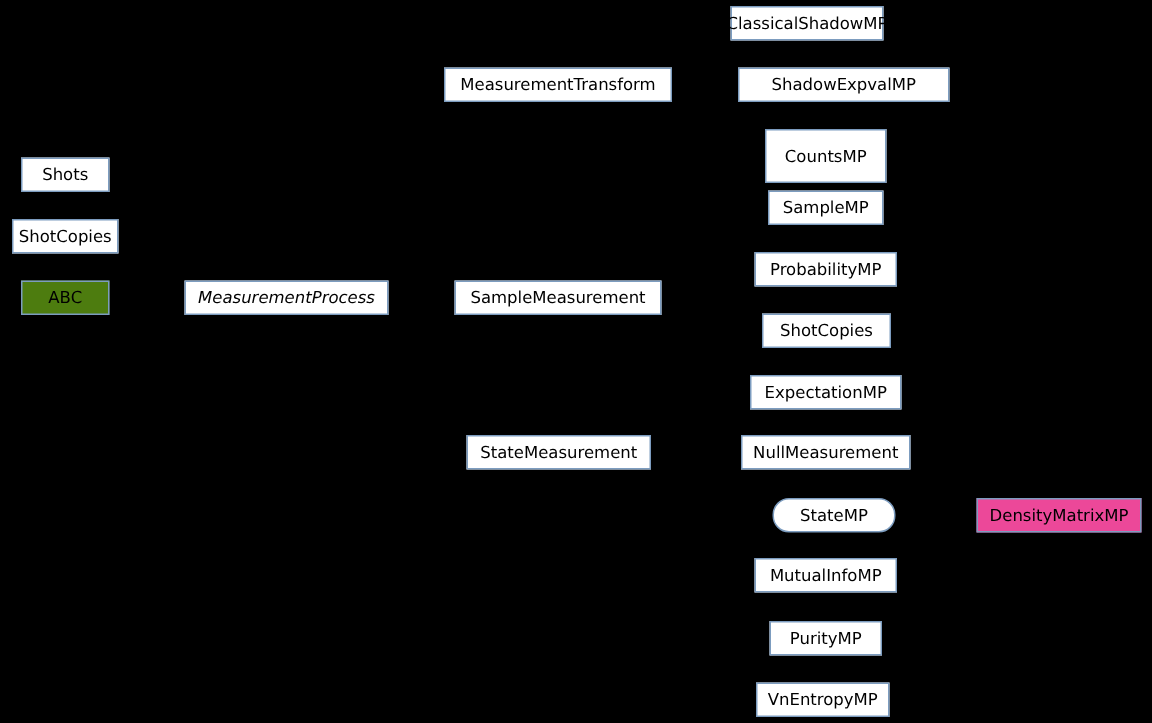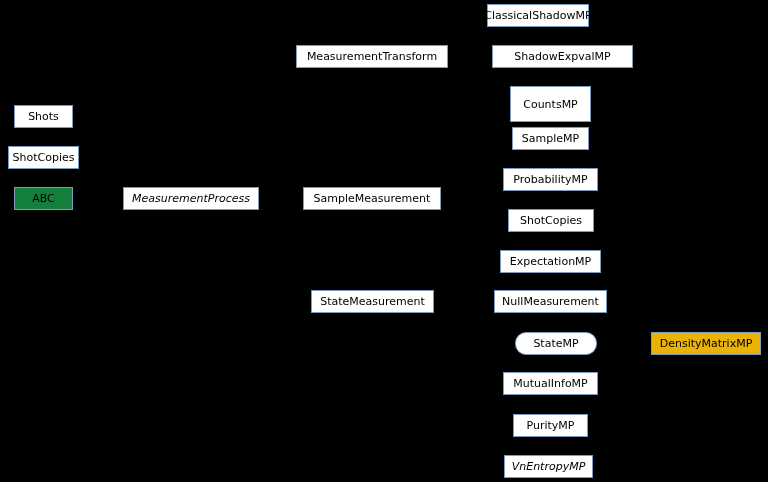--- a/index.html
+++ b/index.html
@@ -59,32 +59,32 @@
       <path d="M 434 301.5 C 464 301.5, 464 301.5, 494 301.5" fill="none" stroke="#000000" stroke-width="1"></path>
       <path d="M 434 301.5 C 474.5 301.5, 474.5 343.5, 515 343.5" fill="none" stroke="#000000" stroke-width="1"></path>
       <path d="M 434 301.5 C 468.5 301.5, 468.5 383.5, 503 383.5" fill="none" stroke="#000000" stroke-width="1"></path>
       <path d="M 434 301.5 C 473.5 301.5, 473.5 425.5, 513 425.5" fill="none" stroke="#000000" stroke-width="1"></path>
       <path d="M 434 301.5 C 469 301.5, 469 466.5, 504 466.5" fill="none" stroke="#000000" stroke-width="1"></path>
       <path d="M 586 343.5 C 618.5 343.5, 618.5 343.5, 651 343.5" fill="none" stroke="#000000" stroke-width="1"></path>
     </svg>
   <div id="node-layer">
       <div class="node" style="left: 14px; top: 105px; width: 59px; height: 23px; background: rgb(255, 255, 255); border-color: rgb(124, 156, 191); color: rgb(0, 0, 0);">Shots</div>
       <div class="node" style="left: 8px; top: 146px; width: 71px; height: 23px; background: rgb(255, 255, 255); border-color: rgb(124, 156, 191); color: rgb(0, 0, 0); text-align: right;">ShotCopies</div>
-      <div class="node" style="left: 14px; top: 187px; width: 59px; height: 23px; background: #15803d; border-color: rgb(124, 156, 191); color: rgb(0, 0, 0);">ABC</div>
+      <div class="node" style="left: 14px; top: 187px; width: 59px; height: 23px; background: #4d7c0f; border-color: rgb(124, 156, 191); color: rgb(0, 0, 0);">ABC</div>
       <div class="node" style="left: 123px; top: 187px; width: 136px; height: 23px; background: rgb(255, 255, 255); border-color: rgb(124, 156, 191); color: rgb(0, 0, 0); font-style: italic;">MeasurementProcess</div>
       <div class="node" style="left: 296px; top: 45px; width: 152px; height: 23px; background: rgb(255, 255, 255); border-color: rgb(124, 156, 191); color: rgb(0, 0, 0);">MeasurementTransform</div>
       <div class="node" style="left: 303px; top: 187px; width: 138px; height: 23px; background: rgb(255, 255, 255); border-color: rgb(124, 156, 191); color: rgb(0, 0, 0);">SampleMeasurement</div>
       <div class="node" style="left: 311px; top: 290px; width: 123px; height: 23px; background: rgb(255, 255, 255); border-color: rgb(124, 156, 191); color: rgb(0, 0, 0); text-align: center;">StateMeasurement</div>
       <div class="node" style="left: 487px; top: 4px; width: 102px; height: 23px; background: rgb(255, 255, 255); border-color: rgb(124, 156, 191); color: rgb(0, 0, 0);">ClassicalShadowMP</div>
       <div class="node" style="left: 492px; top: 45px; width: 141px; height: 23px; background: #ffffff; border-color: rgb(124, 156, 191); color: rgb(0, 0, 0);">ShadowExpvalMP</div>
       <div class="node" style="left: 510px; top: 86px; width: 81px; height: 36px; background: rgb(255, 255, 255); border-color: rgb(124, 156, 191); color: rgb(0, 0, 0);">CountsMP</div>
       <div class="node" style="left: 512px; top: 127px; width: 77px; height: 23px; background: rgb(255, 255, 255); border-color: rgb(124, 156, 191); color: rgb(0, 0, 0);">SampleMP</div>
       <div class="node" style="left: 503px; top: 168px; width: 95px; height: 23px; background: rgb(255, 255, 255); border-color: rgb(124, 156, 191); color: rgb(0, 0, 0);">ProbabilityMP</div>
       <div class="node" style="left: 508px; top: 209px; width: 86px; height: 23px; background: rgb(255, 255, 255); border-color: rgb(124, 156, 191); color: rgb(0, 0, 0);">ShotCopies</div>
       <div class="node" style="left: 500px; top: 250px; width: 101px; height: 23px; background: rgb(255, 255, 255); border-color: rgb(124, 156, 191); color: rgb(0, 0, 0);">ExpectationMP</div>
       <div class="node" style="left: 494px; top: 290px; width: 113px; height: 23px; background: rgb(255, 255, 255); border-color: rgb(124, 156, 191); color: rgb(0, 0, 0);">NullMeasurement</div>
       <div class="node" style="left: 515px; top: 332px; width: 82px; height: 23px; background: rgb(255, 255, 255); border-color: rgb(124, 156, 191); color: rgb(0, 0, 0); border-radius: 11px;">StateMP</div>
       <div class="node" style="left: 503px; top: 372px; width: 95px; height: 23px; background: rgb(255, 255, 255); border-color: rgb(124, 156, 191); color: rgb(0, 0, 0);">MutualInfoMP</div>
       <div class="node" style="left: 513px; top: 414px; width: 75px; height: 23px; background: rgb(255, 255, 255); border-color: rgb(124, 156, 191); color: rgb(0, 0, 0);">PurityMP</div>
-      <div class="node" style="left: 504px; top: 455px; width: 89px; height: 23px; background: rgb(255, 255, 255); border-color: rgb(124, 156, 191); color: rgb(0, 0, 0); font-style: italic;">VnEntropyMP</div>
-      <div class="node" style="left: 651px; top: 332px; width: 110px; height: 23px; background: #eab308; border-color: rgb(124, 156, 191); color: rgb(0, 0, 0);">DensityMatrixMP</div>
+      <div class="node" style="left: 504px; top: 455px; width: 89px; height: 23px; background: rgb(255, 255, 255); border-color: rgb(124, 156, 191); color: rgb(0, 0, 0);">VnEntropyMP</div>
+      <div class="node" style="left: 651px; top: 332px; width: 110px; height: 23px; background: #ec4899; border-color: rgb(124, 156, 191); color: rgb(0, 0, 0);">DensityMatrixMP</div>
     </div>
 </div>
 
 </body></html>

